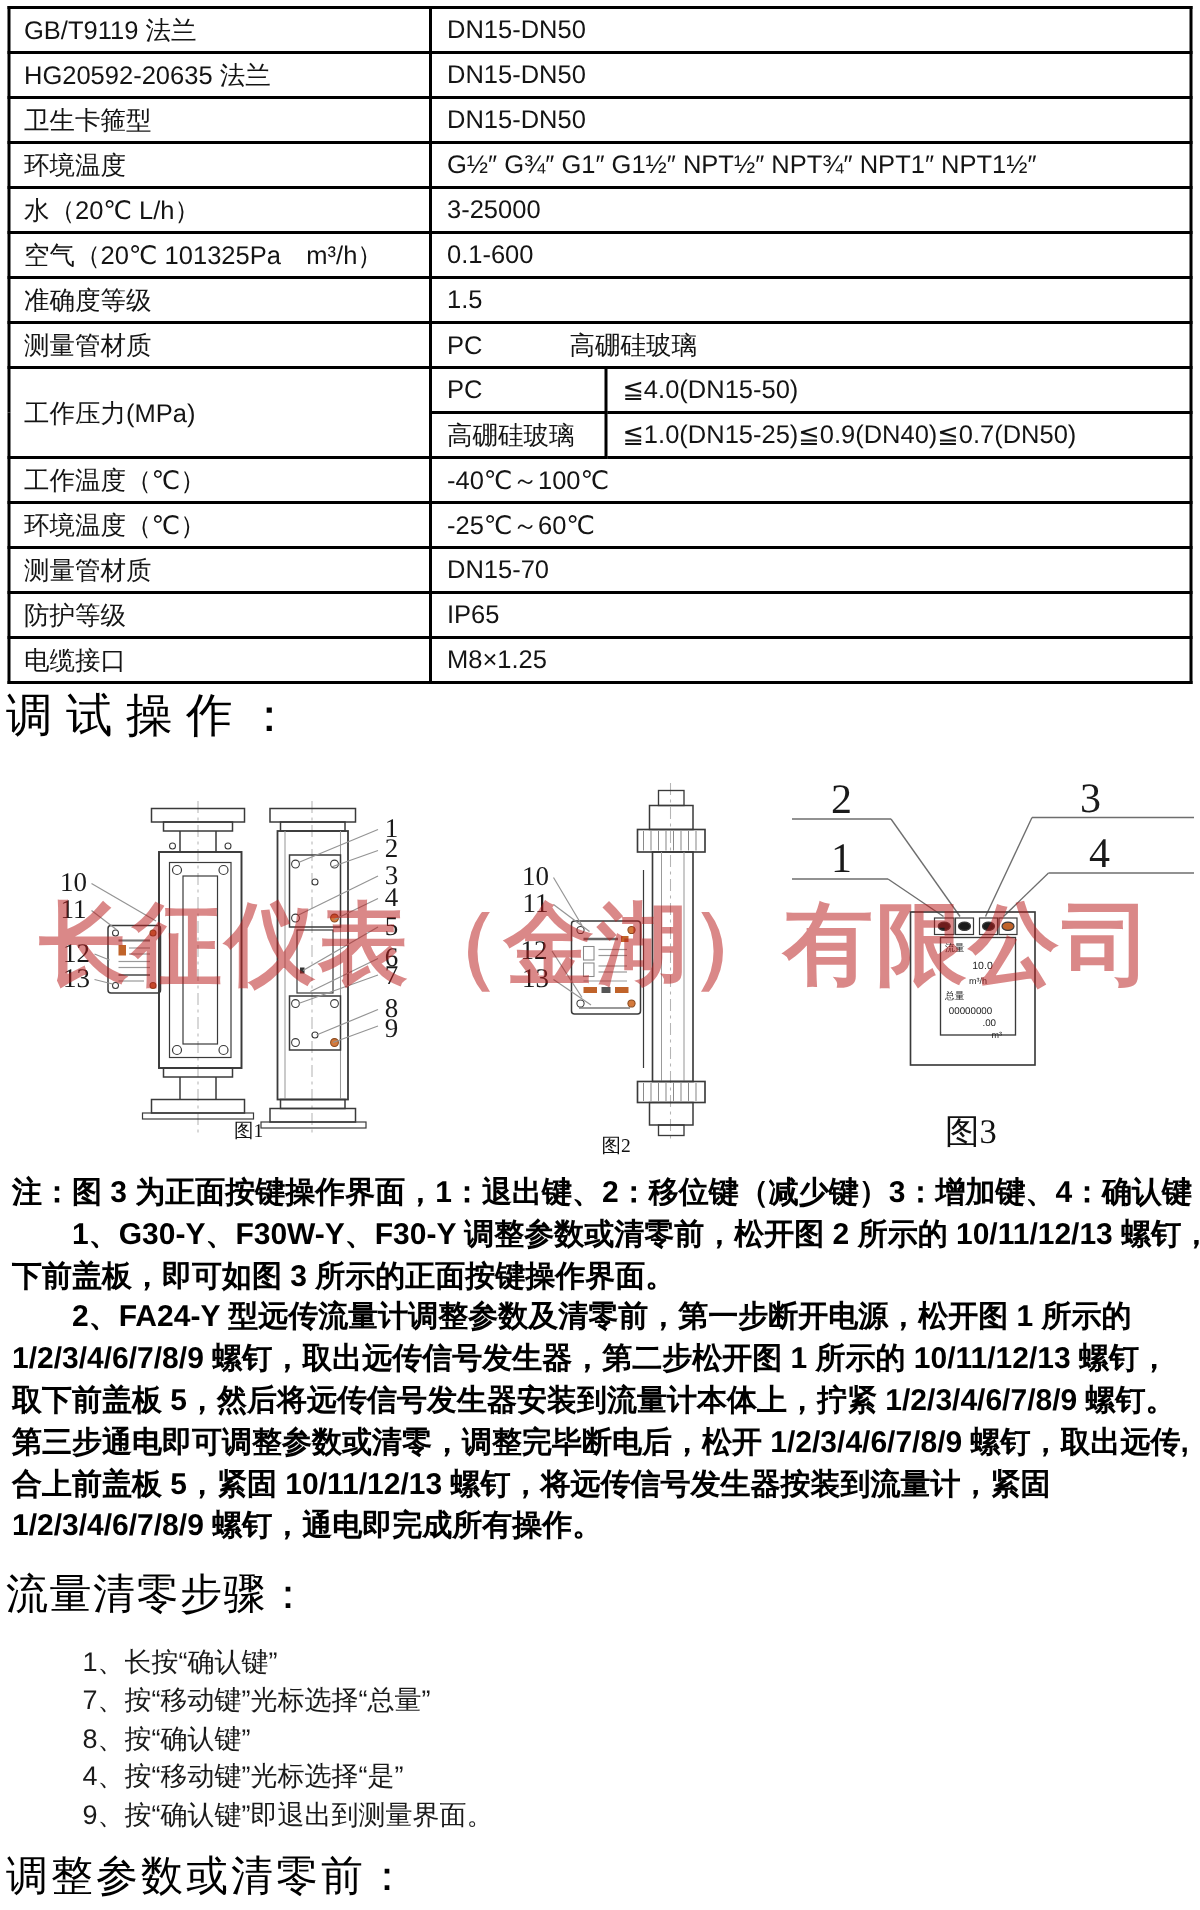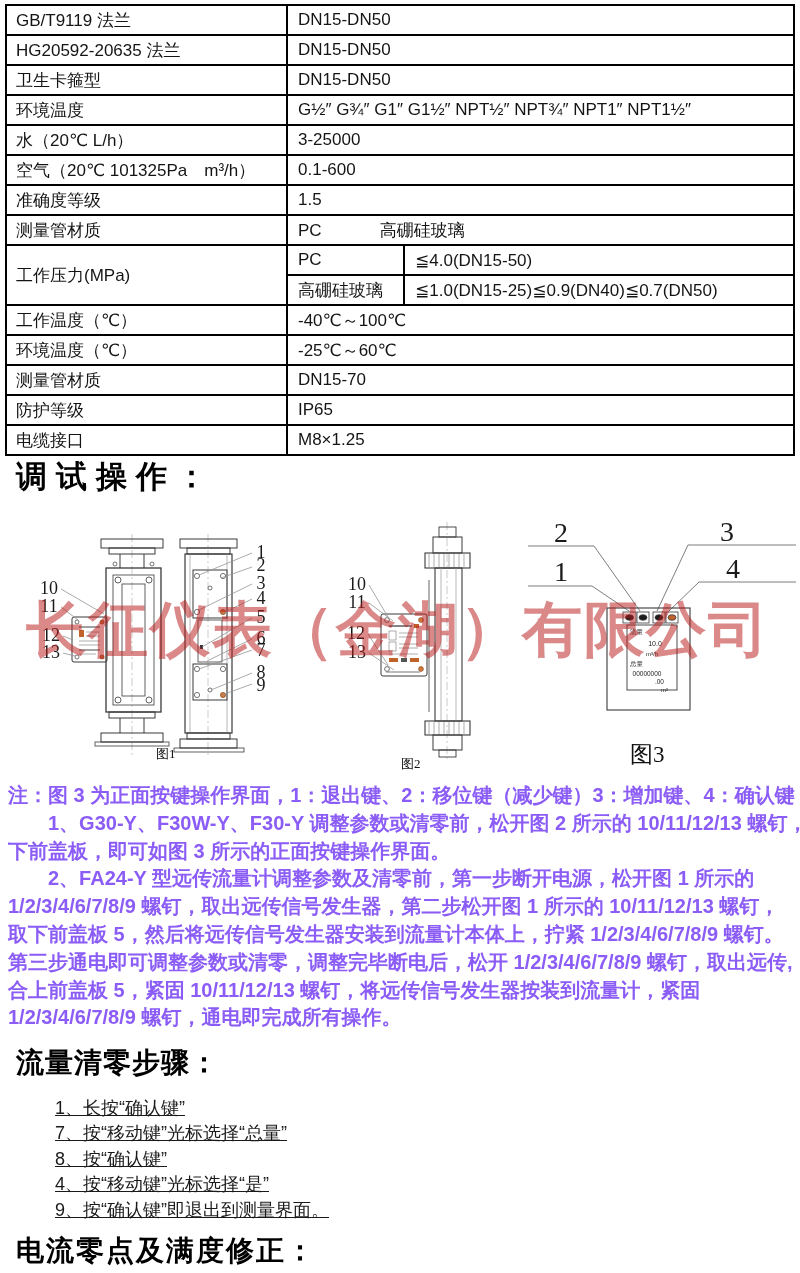--- a/index.html
+++ b/index.html
@@ -5,35 +5,35 @@
   html,body{margin:0;padding:0;background:#fff;}
   .page{position:relative;width:800px;height:1273px;background:#fff;overflow:hidden;
         font-family:"Liberation Sans","DejaVu Sans",sans-serif;color:#111;}
   
   table.spec{position:absolute;left:5px;top:4px;width:790px;border-collapse:collapse;table-layout:fixed;}
   table.spec td{border:2px solid #000;height:28px;padding:0 0 0 10px;font-size:17px;color:#141414;
                 vertical-align:middle;white-space:nowrap;overflow:hidden;}
   table.spec td.lab{padding-left:9px;}
   .gapb{display:inline-block;margin-left:58px;}
   
-  .h-big{position:absolute;left:16px;font-weight:bold;color:#000;white-space:nowrap;}
+  .h-big{position:absolute;left:4px;font-weight:normal;color:#000;white-space:nowrap;}
   .h-debug{top:456px;font-size:31px;letter-spacing:9px;}
   .h-flow{top:1044px;font-size:28px;letter-spacing:1px;}
   .h-curr{top:1232px;font-size:28px;letter-spacing:2px;}
   
   .figs{position:absolute;left:0;top:505px;width:800px;height:275px;}
   .figs svg{display:block;}
   .wm{position:absolute;left:26px;top:590px;width:760px;font-size:60px;font-weight:bold;
       letter-spacing:2px;white-space:nowrap;opacity:.52;pointer-events:none;z-index:5;}
   
   .notes{position:absolute;left:8px;top:782px;width:788px;font-size:20px;font-weight:bold;
-         line-height:27.8px;color:#8b5cf6;}
+         line-height:27.8px;color:#000000;}
   .notes div{white-space:nowrap;}
   
-  .steps{position:absolute;left:55px;top:1096px;font-size:18px;line-height:25.4px;color:#1a1a1a;text-decoration:underline;}
+  .steps{position:absolute;left:55px;top:1096px;font-size:18px;line-height:25.4px;color:#1a1a1a;}
   .steps div{white-space:nowrap;}
 </style>
 </head>
 <body>
 
 <div class="page">
 
   <table class="spec">
     <colgroup>
         <col style="width:281px">
@@ -339,15 +339,15 @@
 
   <div class="h-big h-flow">流量清零步骤：</div>
   <div class="steps">
     <div>1、长按“确认键”</div>
     <div>7、按“移动键”光标选择“总量”</div>
     <div>8、按“确认键”</div>
     <div>4、按“移动键”光标选择“是”</div>
     <div>9、按“确认键”即退出到测量界面。</div>
   </div>
 
-  <div class="h-big h-curr">电流零点及满度修正：</div>
+  <div class="h-big h-curr">调整参数或清零前：</div>
 
 </div>
 
 </body></html>

